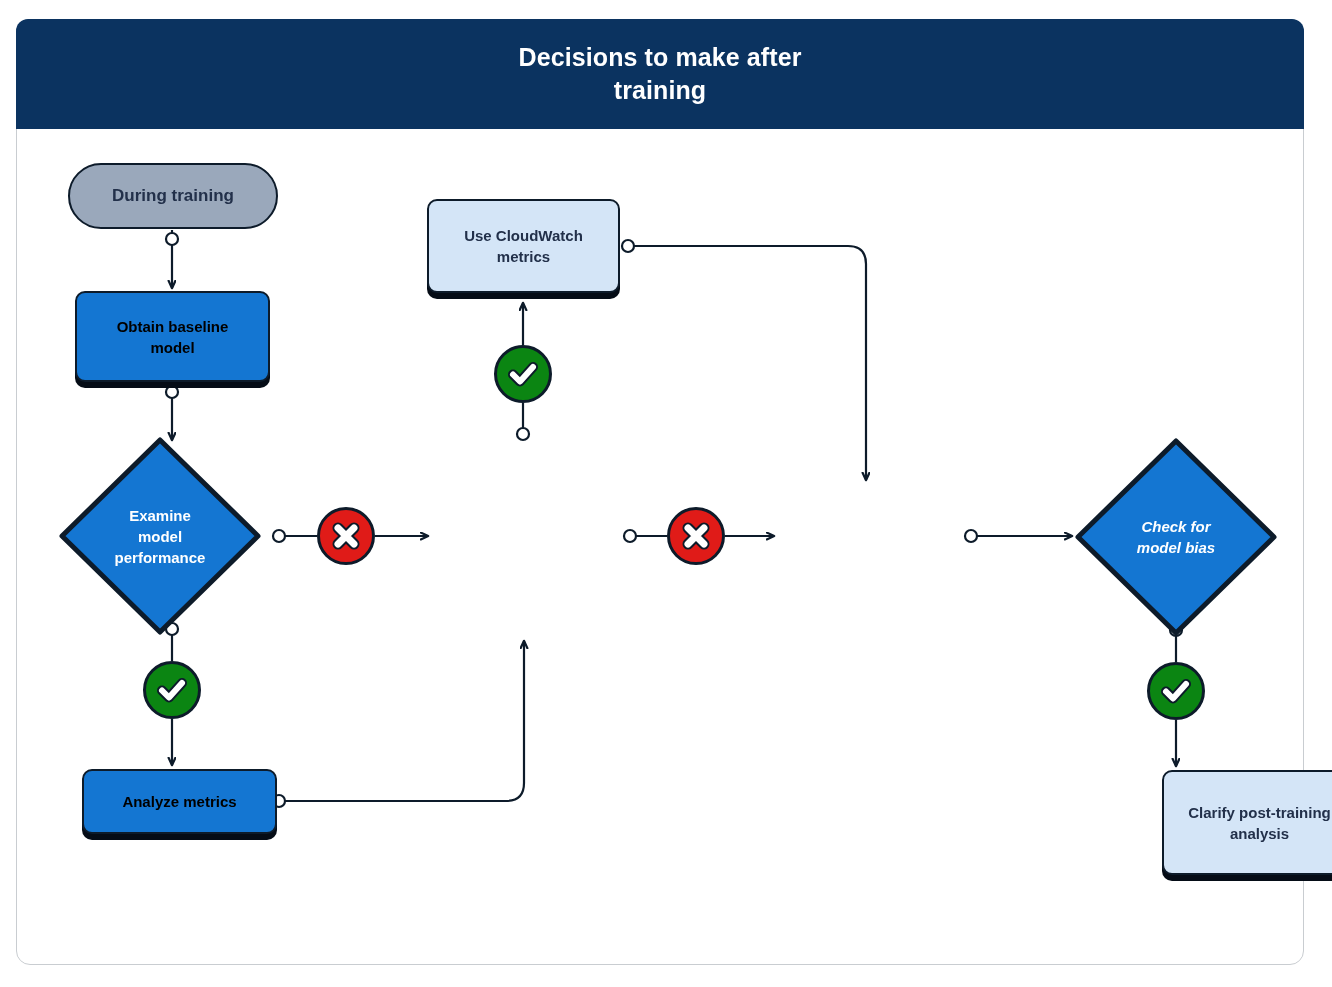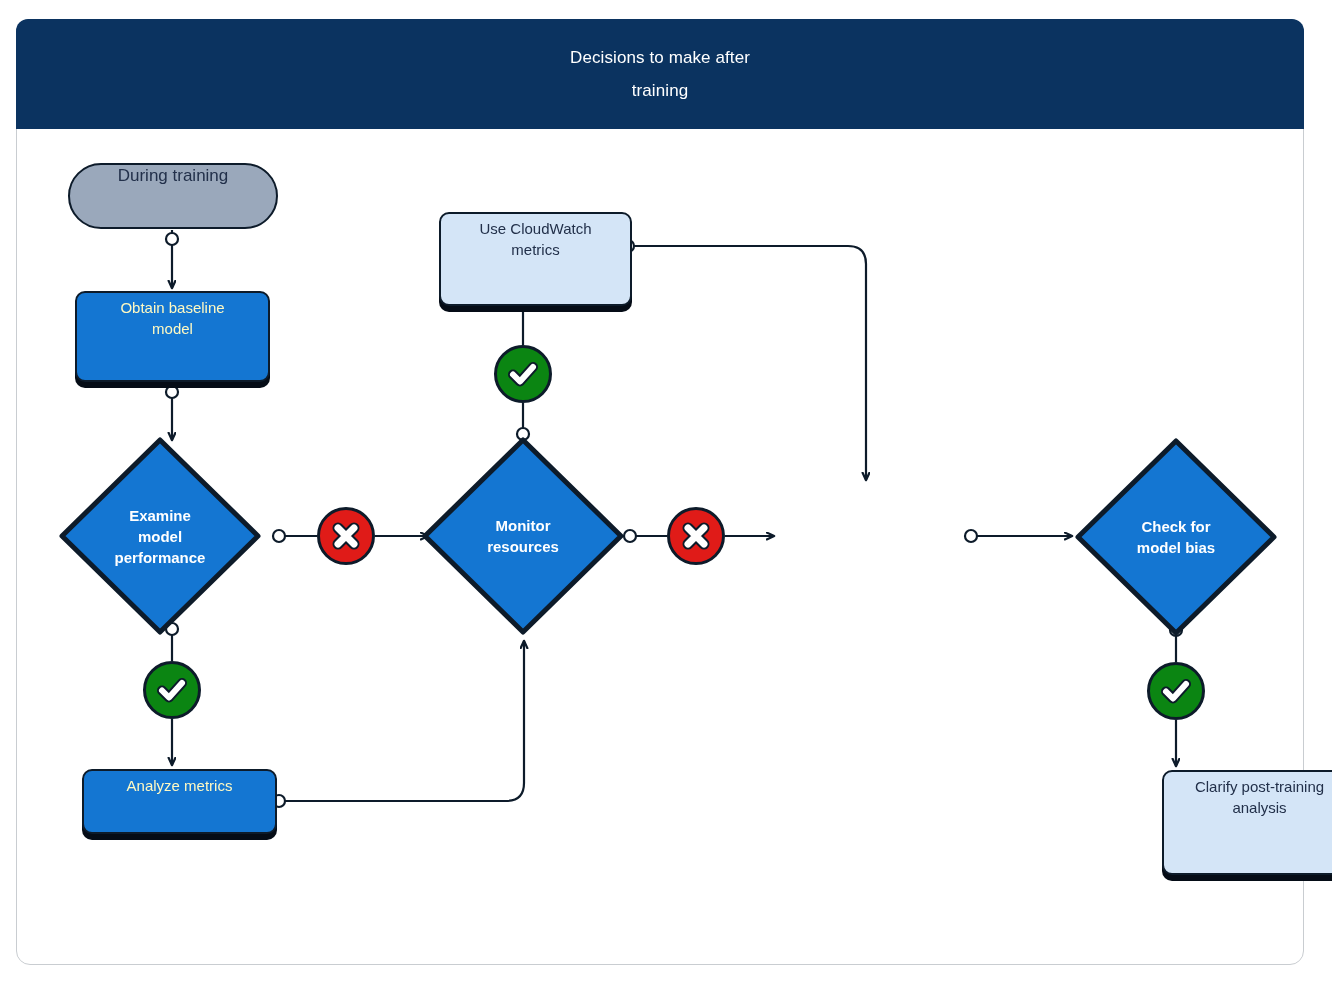--- a/index.html
+++ b/index.html
@@ -36,56 +36,56 @@
     height: 110px;
     background: #0b3360;
     border-radius: 12px 12px 0 0;
     box-sizing: border-box;
     display: flex;
     align-items: center;
     justify-content: center;
   }
   .header-title {
     color: #ffffff;
-    font-size: 17px;
+    font-size: 25px;
     line-height: 33px;
     text-align: center;
-    font-weight: 400;
+    font-weight: 700;
     letter-spacing: 0.1px;
     white-space: pre-line;
   }
 
   
   .canvas {
     position: absolute;
     left: 0;
     top: 0;
     width: 1332px;
     height: 987px;
     pointer-events: none;
   }
   .canvas svg { display:block; }
 
   
   .node {
     position: absolute;
     box-sizing: border-box;
     display: flex;
-    align-items: flex-start;
+    align-items: center;
     justify-content: center;
     text-align: center;
-    font-weight: normal;
+    font-weight: bold;
   }
 
   
   .rect-node {
     border: 2.5px solid #0d1b2a;
     border-radius: 10px;
     background: #1476d2;
-    color: #fef9c3;
+    color: #000000;
     box-shadow: 0 6px 0 0 #050c16;
     font-size: 15px;
     line-height: 21px;
     padding: 4px 10px;
   }
   
   .rect-node.light {
     background: #d4e5f7;
     color: #22304a;
   }
@@ -217,39 +217,32 @@
     </svg>
     <div class="diamond-label" style="white-space:pre-line;">Examine
 model
 performance</div>
   </div>
 
   <div class="node rect-node clickable" style="left:82px; top:769px; width:195px; height:65px;">
     <span>Analyze metrics</span>
   </div>
 
-  <div class="diamond-wrap clickable" style="left:421px; top:436px; width:204px; height:200px;">
-    <svg class="diamond-shape" viewBox="0 0 204 200" preserveAspectRatio="none">
-      <polygon points="102,4 200,100 102,196 4,100" fill="#1476d2" stroke="#0d1b2a" stroke-width="5" stroke-linejoin="round"></polygon>
-    </svg>
-    <div class="diamond-label" style="white-space:pre-line;">Monitor
-resources</div>
-  </div>
-
-  <div class="node rect-node light clickable" style="left:427px; top:212px; width:193px; height:94px; white-space:pre-line;margin-left:12px;">
+
+  <div class="node rect-node light clickable" style="left:427px; top:199px; width:193px; height:94px; white-space:pre-line;">
     <span>Use CloudWatch
 metrics</span>
   </div>
 
 
   <div class="diamond-wrap clickable" style="left:1074px; top:437px; width:204px; height:200px;">
     <svg class="diamond-shape" viewBox="0 0 204 200" preserveAspectRatio="none">
       <polygon points="102,4 200,100 102,196 4,100" fill="#1476d2" stroke="#0d1b2a" stroke-width="5" stroke-linejoin="round"></polygon>
     </svg>
-    <div class="diamond-label" style="white-space:pre-line;">Check for
+    <div class="diamond-label" style="white-space:pre-line;font-style:italic;">Check for
 model bias</div>
   </div>
 
   <div class="node rect-node light clickable" style="left:1138px; top:770px; width:195px; height:105px; white-space:pre-line;margin-left:24px;">
     <span>Clarify post-training
 analysis</span>
   </div>
 
   <div class="badge bad clickable" style="left:317px; top:507px;">
     <svg width="34" height="34" viewBox="0 0 34 34">

